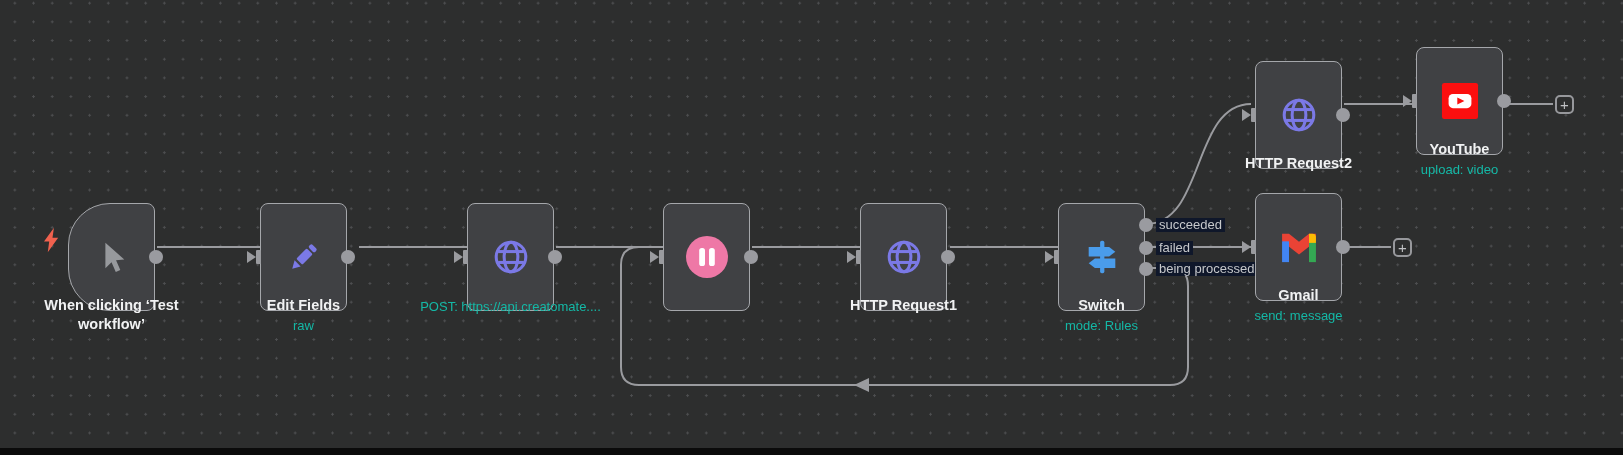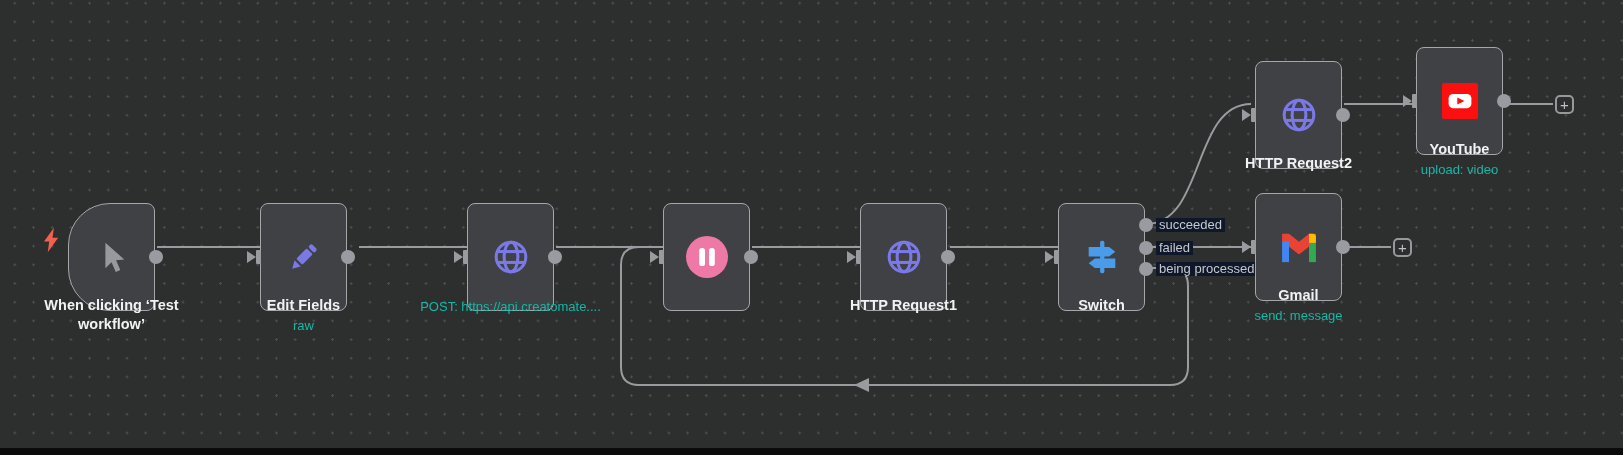--- a/index.html
+++ b/index.html
@@ -158,20 +158,21 @@
     </g>
   </svg>
   <div class="switch-dot" style="top:14px"></div>
   <div class="switch-dot" style="top:37px"></div>
   <div class="switch-dot" style="top:58px"></div>
   <div class="switch-out-label" style="top:14px">succeeded</div>
   <div class="switch-out-label" style="top:37px">failed</div>
   <div class="switch-out-label" style="top:58px">being processed</div>
   <div class="label-wrap">
     <div class="node-label">Switch</div>
+    <div class="node-subtitle">mode: Rules</div>
   </div>
 </div>
 
 <div class="node" style="left:1255px;top:61px;">
   <div class="in-port">
     <div class="in-arrow"></div>
       <div class="in-bar"></div>
   </div>
   <svg width="42" height="42" viewBox="0 0 44 44">
     <g fill="none" stroke-width="3.2" stroke="#7b79e6">

